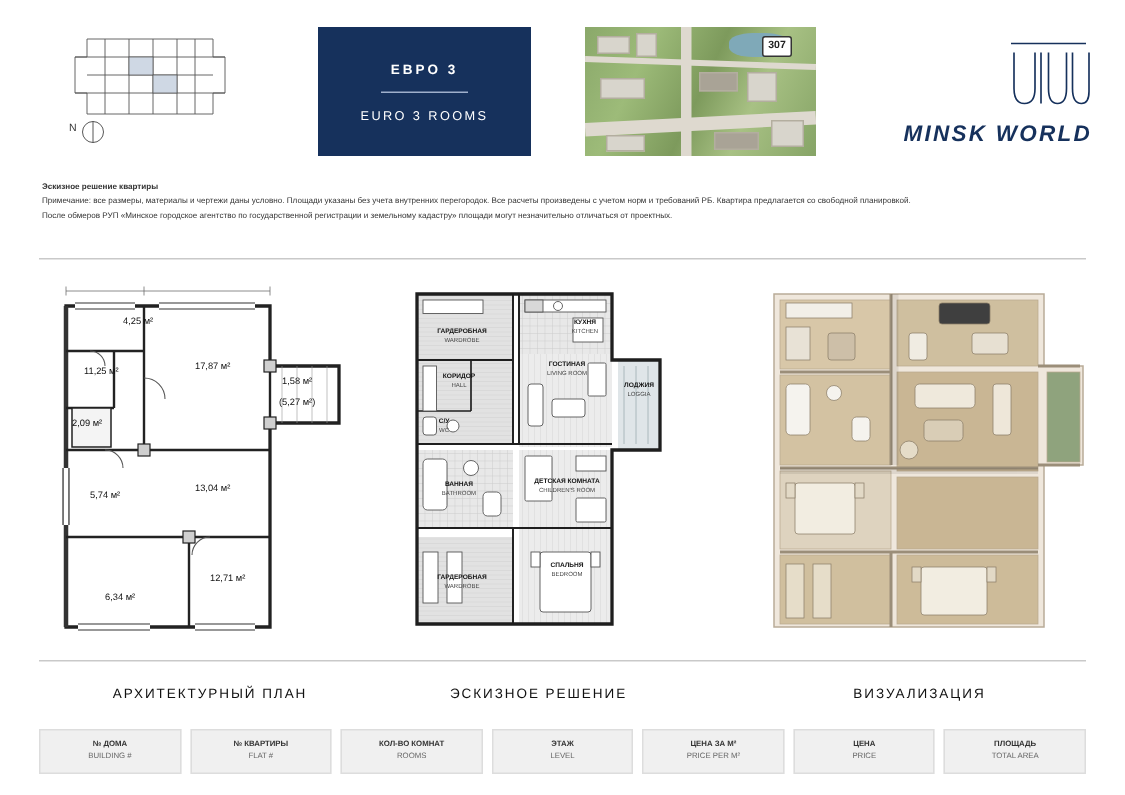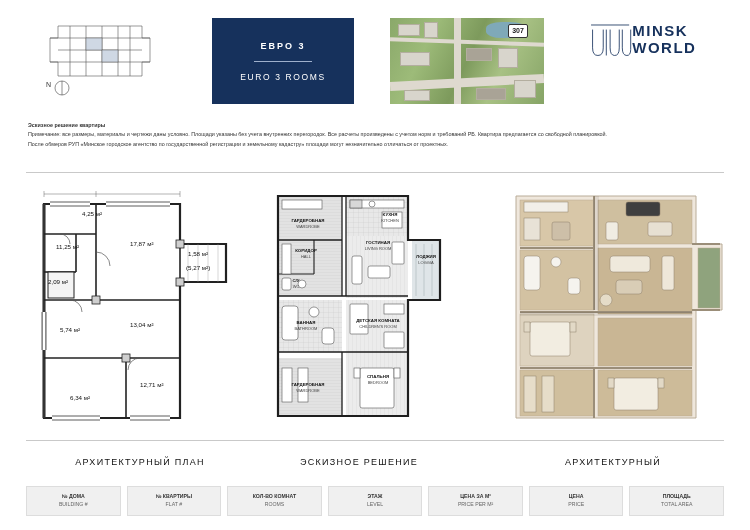--- a/index.html
+++ b/index.html
@@ -46,21 +46,21 @@
   .sat-photo .bld.dark { background:#a9a396; }
   .sat-photo .water { position:absolute; background:#7fa9b8; }
   .sat-photo .pin {
     position:absolute; right:16px; top:6px; width:20px; height:14px;
     background:#ffffff; border:1px solid #333; border-radius:2px;
     font-size:7px; line-height:12px; text-align:center; color:#222; font-weight:bold;
   }
 
   .logo-block {
     position:absolute; left:588px; top:16px; width:140px; height:90px;
-    display:flex; flex-direction:row; align-items:flex-start; justify-content:center;
+    display:flex; flex-direction:column; align-items:flex-end; justify-content:center;font-style:italic;
   }
   .logo-block .mark { width:58px; height:50px; }
   .logo-block .mw-text {
     margin-top:6px; font-size:15px; letter-spacing:1.5px; color:#16315c; font-weight:bold;
   }
 
   
   .notes {
     position:absolute; left:28px; top:121px; width:694px;
     font-size:5.4px; line-height:1.75; color:#333;
@@ -429,21 +429,21 @@
 
       <g fill="#000" opacity="0.07">
         <rect x="96" y="14" width="5" height="114"></rect>
         <rect x="22" y="130" width="172" height="4"></rect>
       </g>
     </svg>
   </div>
 
   <div class="caption cap-sketch">ЭСКИЗНОЕ РЕШЕНИЕ</div>
   <div class="caption cap-arch">АРХИТЕКТУРНЫЙ ПЛАН</div>
-  <div class="caption cap-visual">АРХИТЕКТУРНЫЙ</div>
+  <div class="caption cap-visual">ВИЗУАЛИЗАЦИЯ</div>
 
   <div class="footer">
     <div class="fcell">
       <div class="ru">№ ДОМА</div>
       <div class="en">BUILDING #</div>
     </div>
     <div class="fcell">
       <div class="ru">№ КВАРТИРЫ</div>
       <div class="en">FLAT #</div>
     </div>

